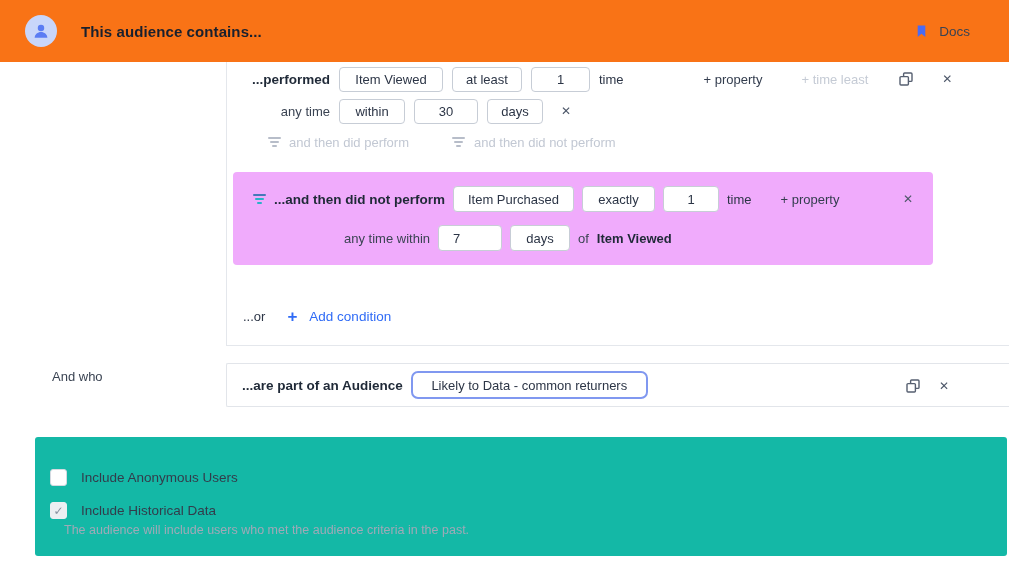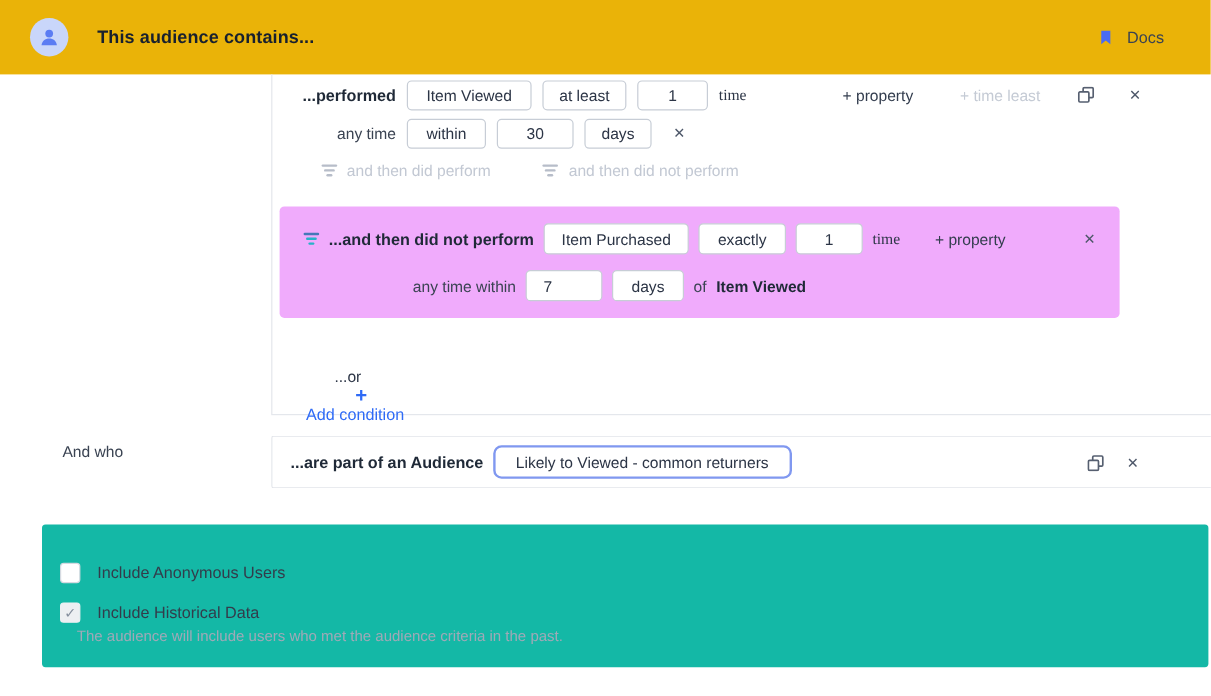--- a/index.html
+++ b/index.html
@@ -1,21 +1,21 @@
 <!DOCTYPE html>
 <html><head>
 <meta charset="utf-8">
 <style>
   * { margin:0; padding:0; box-sizing:border-box; }
   html,body { width:1009px; height:580px; overflow:hidden; background:#fff;
     font-family:"Liberation Sans","DejaVu Sans",sans-serif; color:#27303f; }
   .canvas { position:relative; width:1009px; height:580px; }
 
   
-  .header { position:absolute; left:0; top:0; width:1009px; height:62px; background:#eab308; }
+  .header { position:absolute; left:0; top:0; width:1009px; height:62px; background:#f97316; }
   .avatar { position:absolute; left:25px; top:15px; width:32px; height:32px; border-radius:50%;
     background:#c9d6fa; display:flex; align-items:center; justify-content:center; }
   .avatar svg { width:18px; height:18px; fill:#5b7cf3; }
   .header-title { position:absolute; left:81px; top:0; height:62px; display:flex; align-items:center;
     font-size:15px; font-weight:bold; color:#18202e; letter-spacing:.1px; }
   .docs { position:absolute; right:39px; top:0; height:62px; display:flex; align-items:center; gap:11px; cursor:pointer; }
   .docs svg { width:13px; height:16px; fill:#4a6bf4; }
   .docs-label { font-size:13.5px; color:#3a4352; }
 
   
@@ -27,21 +27,21 @@
   .row { position:absolute; display:flex; align-items:center; }
   .lbl-col { width:97px; text-align:right; flex:0 0 auto; }
   .b-label { font-size:13.5px; font-weight:bold; color:#1f2937; white-space:nowrap; }
   .n-label { font-size:13px; color:#3a4352; white-space:nowrap; }
 
   .btn { height:25px; background:#fff; border:1px solid #c7cdd6; border-radius:4px;
     display:inline-flex; align-items:center; justify-content:center; font-size:13px; color:#2c3546;
     cursor:pointer; white-space:nowrap; }
   .inp { height:25px; background:#fff; border:1px solid #c7cdd6; border-radius:4px;
     font-size:13px; color:#2c3546; text-align:center; font-family:inherit; }
-  .plain { font-size:13px; color:#2c3546; white-space:nowrap;font-family:Liberation Serif, serif; }
+  .plain { font-size:13px; color:#2c3546; white-space:nowrap; }
   .linkish { font-size:13px; color:#333d4e; cursor:pointer; white-space:nowrap; }
   .disabled-link { font-size:13px; color:#c5cbd5; white-space:nowrap; }
 
   .icon-x { font-size:12px; font-weight:bold; color:#4d5769; cursor:pointer; line-height:1; }
   .icon-copy { width:14px; height:14px; cursor:pointer; }
   .icon-copy rect { fill:none; stroke:#565f70; stroke-width:1.4; }
   .icon-copy rect.front { fill:#fff; }
 
   .filter-ic { display:inline-flex; flex-direction:column; align-items:center; gap:2px; width:14px; }
   .filter-ic i { display:block; height:2px; border-radius:1px; }
@@ -159,32 +159,32 @@
     </div>
     <div class="prow" style="left:19px; top:53px; height:26px; gap:8px;">
       <span class="n-label" style="width:178px; text-align:right;">any time within</span>
       <input class="inp inp-white" style="width: 64px; height: 26px; text-align: left; padding-left: 14px;" value="7">
       <button class="btn" style="width:60px; height:26px;">days</button>
       <span class="n-label">of</span>
       <span class="b-label" style="font-size:13px; font-weight:bold;">Item Viewed</span>
     </div>
   </div>
 
-  <div class="row or-row" style="left:243px; top:306px; height:20px;flex-direction:column;">
+  <div class="row or-row" style="left:243px; top:306px; height:20px;">
     <span class="n-label" style="color:#2c3546;">...or</span>
     <span class="plus" style="margin-left:22px;">+</span>
     <span class="add-cond" style="margin-left:12px;">Add condition</span>
   </div>
 
   <div class="and-who">And who</div>
 
   <div class="card2"></div>
   <div class="row" style="left:242px; top:371px; height:28px; gap:8px;">
     <span class="b-label">...are part of an Audience</span>
-    <span class="aud-btn">Likely to Viewed - common returners</span>
+    <span class="aud-btn">Likely to Data - common returners</span>
   </div>
   <div class="row" style="left:906px; top:379px; height:14px; gap:19px;">
     <svg class="icon-copy" viewBox="0 0 14 14">
         <rect x="4.6" y="1" width="8.4" height="8.4" rx="1"></rect>
         <rect class="front" x="1" y="4.6" width="8.4" height="8.4" rx="1"></rect>
       </svg>
     <span class="icon-x">✕</span>
   </div>
 
   <div class="options">

